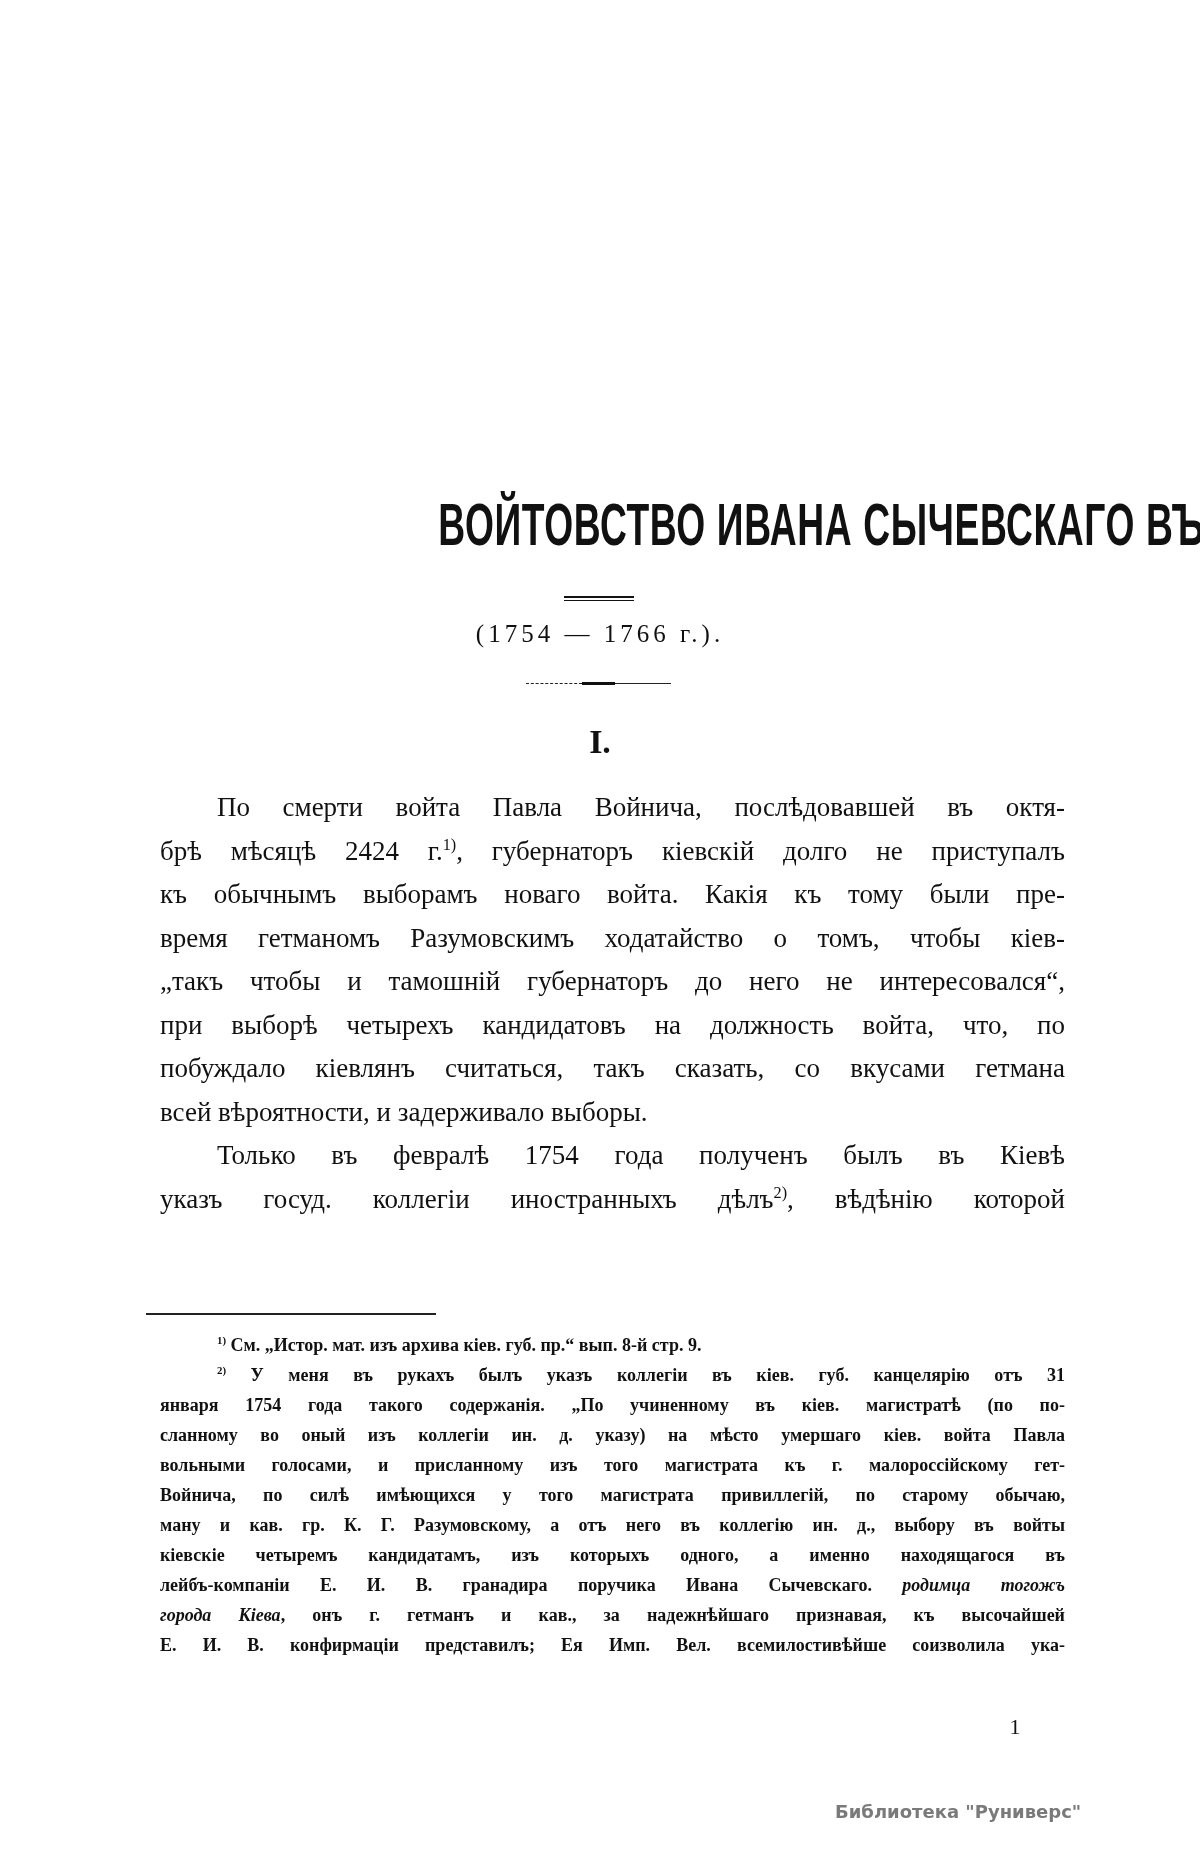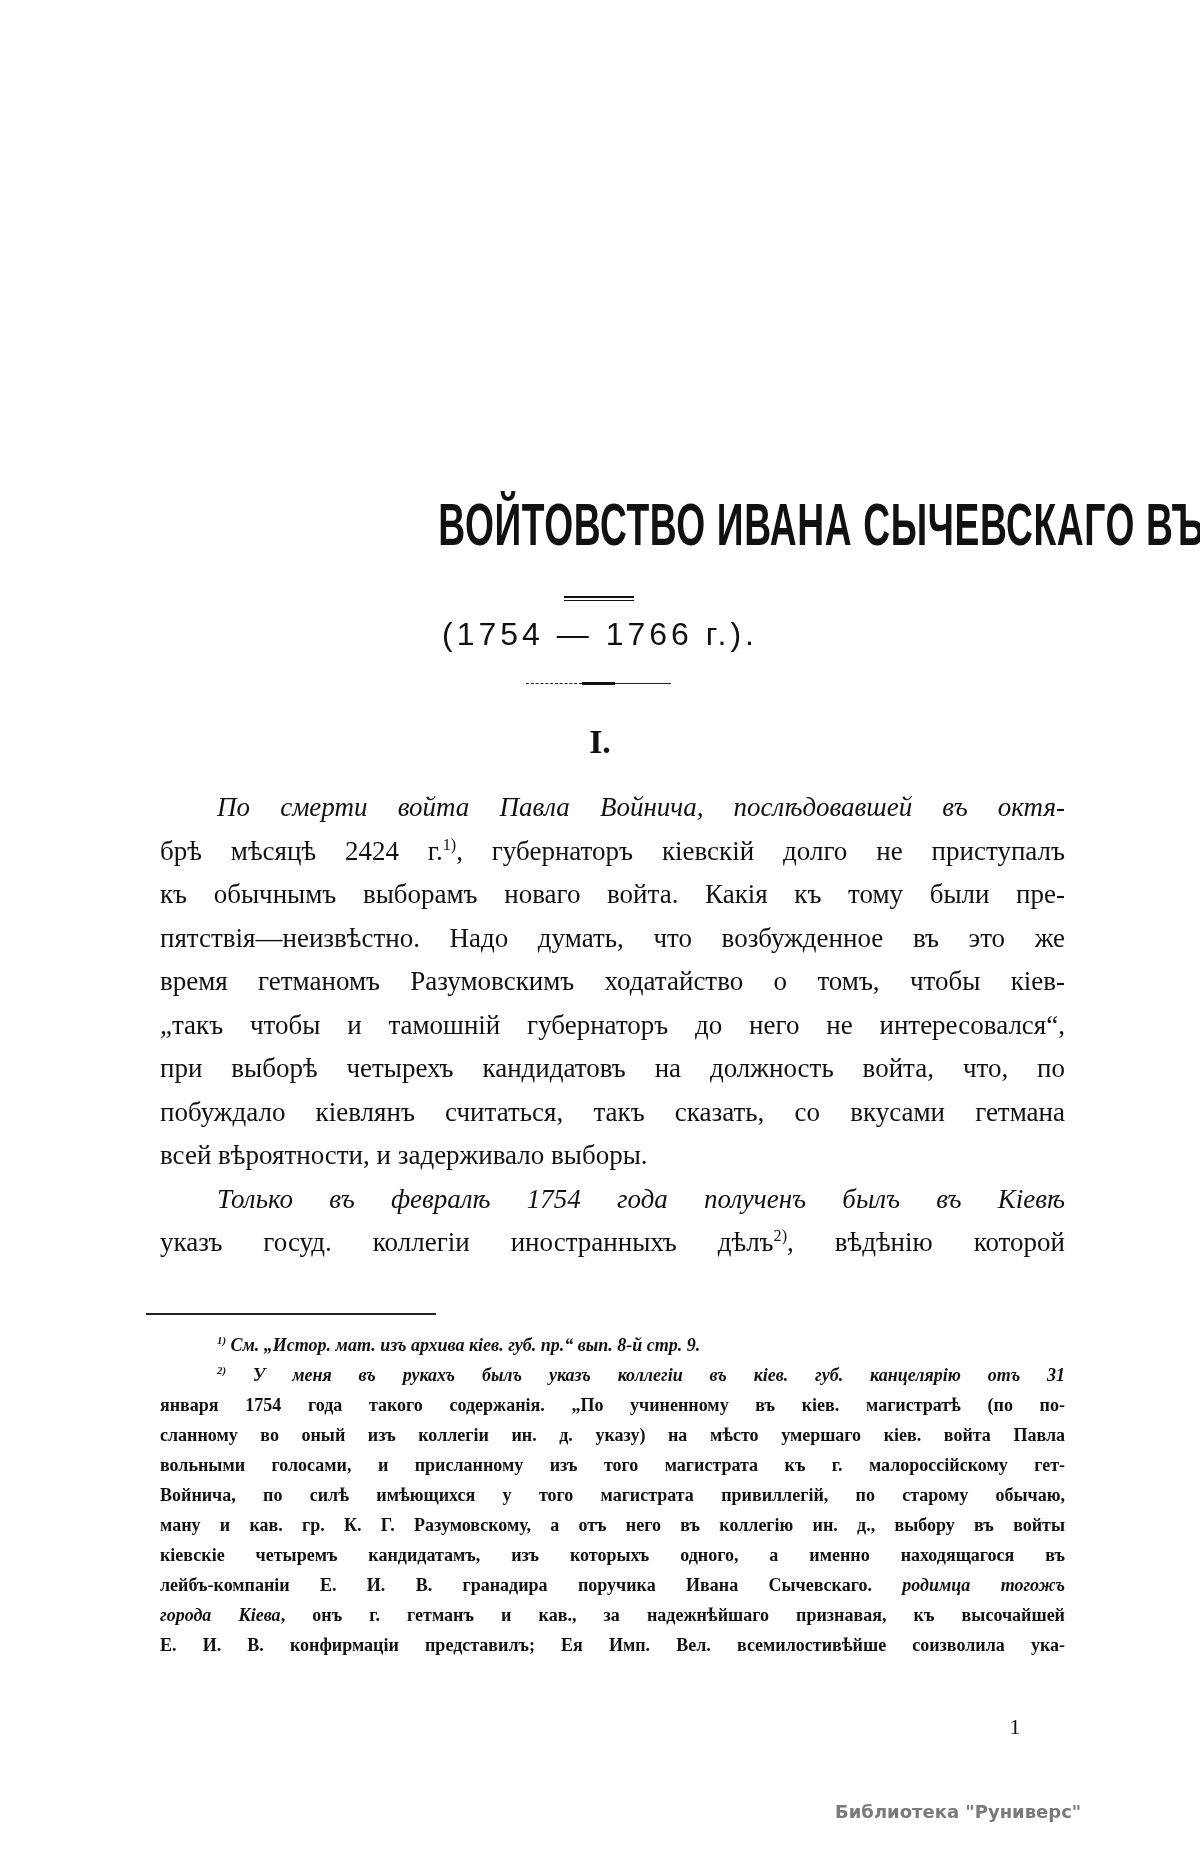--- a/index.html
+++ b/index.html
@@ -11,41 +11,41 @@
     font-family: "Liberation Sans", sans-serif; font-weight: bold; font-size: 60px;
     line-height: 66px; white-space: nowrap; letter-spacing: 1px;
   }
   .title span { display: inline-block; transform: scaleX(0.62); transform-origin: center; }
 
   .double-rule { position: absolute; left: 564px; top: 596px; width: 70px; height: 5px;
     border-top: 2px solid #111; border-bottom: 1px solid #111; box-sizing: border-box; }
 
   .dates {
     position: absolute; left: 300px; top: 612px; width: 600px; text-align: center;
-    font-family: Liberation Sans, sans-serif; font-size: 32px; line-height: 44px; letter-spacing: 4px;
+    font-family: Liberation Serif, serif; font-size: 25px; line-height: 44px; letter-spacing: 4px;
   }
 
   .ornament { position: absolute; left: 526px; top: 682px; width: 145px; height: 4px; }
   .ornament .l { position: absolute; left: 0; top: 1px; width: 56px; height: 0; border-top: 1px dashed #222; }
   .ornament .m { position: absolute; left: 56px; top: 0; width: 33px; height: 3px; background: #111; }
   .ornament .r { position: absolute; left: 89px; top: 1px; width: 56px; height: 0; border-top: 1px solid #222; }
 
   .section-num {
     position: absolute; left: 500px; top: 722px; width: 200px; text-align: center;
     font-family: "Liberation Serif", serif; font-weight: bold; font-size: 34px; line-height: 40px;
   }
 
   .body-text {
     position: absolute; left: 160px; top: 786px; width: 905px;
     font-family: "Liberation Serif", serif; font-size: 27px; line-height: 43.5px;
     text-align: justify;
   }
   .line { display: block; text-align: justify; text-align-last: justify; white-space: nowrap; overflow: visible; }
   .line.last { text-align-last: left; }
-  .line.first { padding-left: 57px; font-style: italic; }
+  .line.first { padding-left: 57px; }
 
   .fn-rule { position: absolute; left: 146px; top: 1313px; width: 290px; height: 0;
     border-top: 2px solid #222; }
 
   .footnotes {
     position: absolute; left: 160px; top: 1330px; width: 905px;
     font-family: "Liberation Serif", serif; font-weight: bold; font-size: 18px; line-height: 30px;
   }
   .footnotes .line.first { padding-left: 57px; }
   sup { font-size: 60%; vertical-align: super; line-height: 0; }
@@ -78,21 +78,20 @@
     <div class="m"></div>
     <div class="r"></div>
   </div>
 
   <div class="section-num">I.</div>
 
   <div class="body-text">
     <span class="line first">По смерти войта Павла Войнича, послѣдовавшей въ октя-</span>
     <span class="line"><span>брѣ мѣсяцѣ 2424 г.</span><sup>1)</sup><span>, губернаторъ кіевскій долго не приступалъ</span></span>
     <span class="line">къ обычнымъ выборамъ новаго войта. Какія къ тому были пре-</span>
-    <span class="line">пятствія—неизвѣстно. Надо думать, что возбужденное въ это же</span>
     <span class="line">время гетманомъ Разумовскимъ ходатайство о томъ, чтобы кіев-</span>
     <span class="line">„такъ чтобы и тамошній губернаторъ до него не интересовался“,</span>
     <span class="line">при выборѣ четырехъ кандидатовъ на должность войта, что, по</span>
     <span class="line">побуждало кіевлянъ считаться, такъ сказать, со вкусами гетмана</span>
     <span class="line last">всей вѣроятности, и задерживало выборы.</span>
     <span class="line first">Только въ февралѣ 1754 года полученъ былъ въ Кіевѣ</span>
     <span class="line"><span>указъ госуд. коллегіи иностранныхъ дѣлъ</span><sup>2)</sup><span>, вѣдѣнію которой</span></span>
   </div>
 
   <div class="fn-rule"></div>

